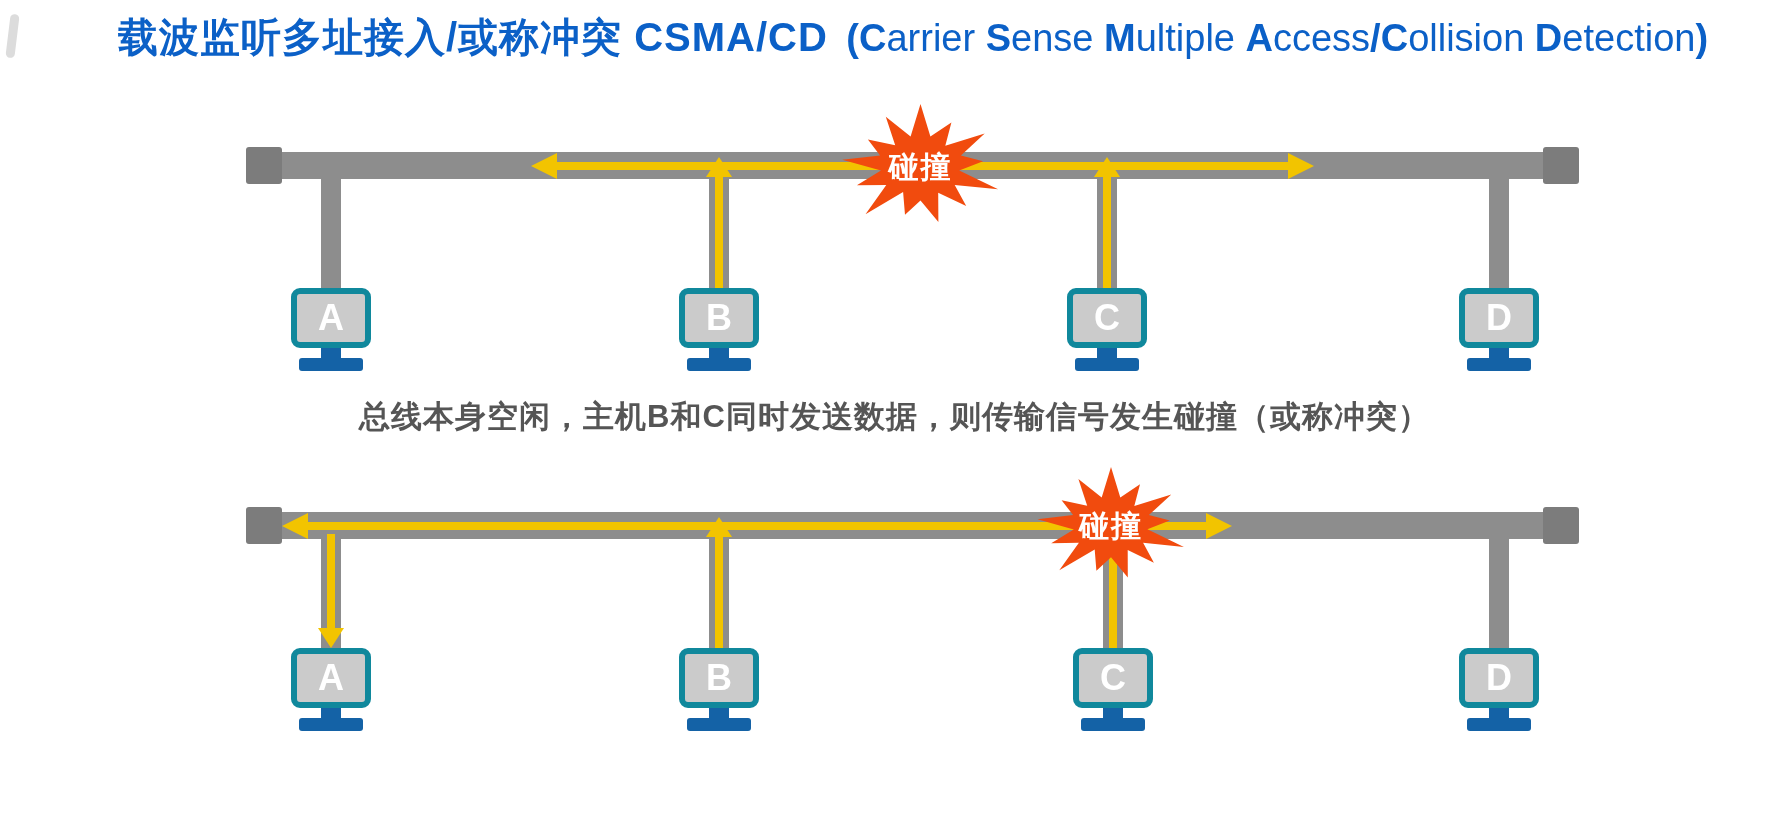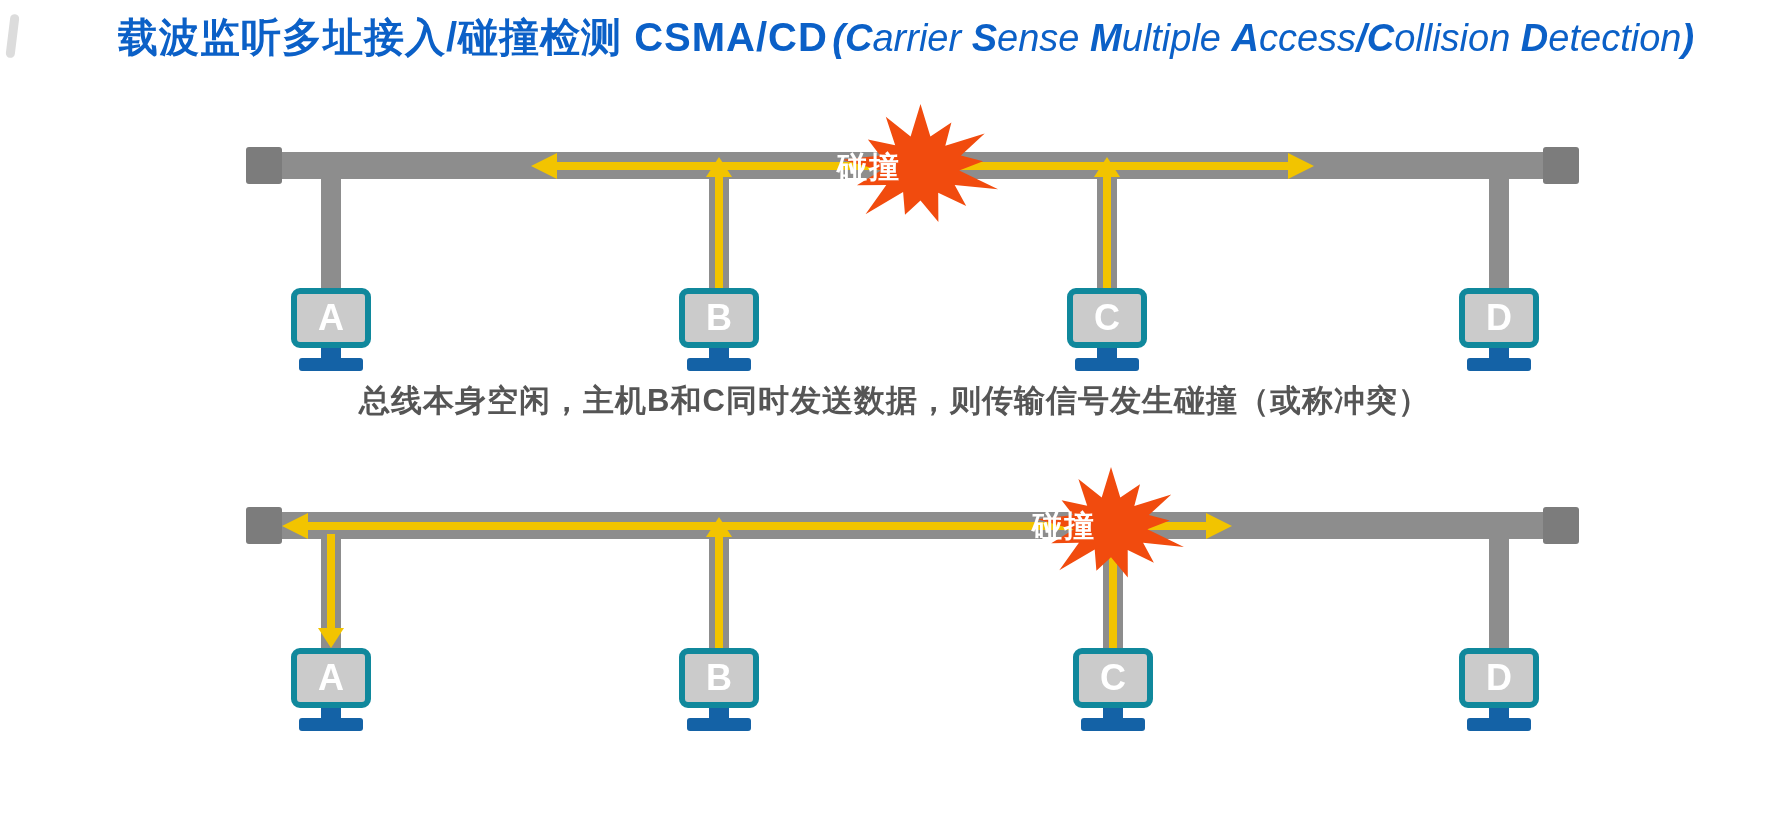--- a/index.html
+++ b/index.html
@@ -16,21 +16,21 @@
     --caption-gray:#555555;
   }
   html,body{margin:0;padding:0;background:#fff;}
   #stage{
     position:relative;width:1789px;height:817px;background:#fff;overflow:hidden;
     font-family:"Liberation Sans","DejaVu Sans",sans-serif;
   }
   
   .title-wrap{position:absolute;left:118px;top:8px;white-space:nowrap;line-height:58px;}
   .title-main{font-size:40px;font-weight:900;color:var(--title-blue);letter-spacing:1px;}
-  .title-sub{font-size:38px;font-weight:400;color:var(--title-blue);margin-left:0;font-style:italic;}
+  .title-sub{font-size:38px;font-weight:400;color:var(--title-blue);margin-left:14px;}
   .title-sub b{font-weight:800;}
   .corner-mark{position:absolute;left:8px;top:14px;width:9px;height:44px;background:#dcdcdc;border-radius:5px;transform:rotate(7deg);}
   
   .bus{position:absolute;height:27px;background:var(--bus-gray);z-index:2;}
   .term{position:absolute;width:36px;height:37px;background:var(--terminator-gray);border-radius:3px;z-index:2;}
   .drop{position:absolute;width:20px;background:var(--bus-gray);z-index:2;}
   
   .sig-h{position:absolute;height:8px;background:var(--signal-yellow);z-index:3;}
   .sig-v{position:absolute;width:8px;background:var(--signal-yellow);z-index:3;}
   .arrow{position:absolute;width:0;height:0;z-index:3;}
@@ -39,35 +39,35 @@
   .arrow.up   {border-left:13px solid transparent;border-right:13px solid transparent;border-bottom:20px solid var(--signal-yellow);}
   .arrow.down {border-left:13px solid transparent;border-right:13px solid transparent;border-top:20px solid var(--signal-yellow);}
   
   .host{position:absolute;width:80px;z-index:4;}
   .screen{box-sizing:border-box;width:80px;height:60px;border:6px solid var(--monitor-teal);
           border-radius:9px;background:var(--screen-gray);display:flex;align-items:center;justify-content:center;}
   .host-label{font-weight:bold;font-size:36px;color:var(--host-label);line-height:1;}
   .stand-neck{margin:0 auto;width:20px;height:11px;background:var(--stand-blue);}
   .stand-base{margin:-1px auto 0;width:64px;height:13px;background:var(--stand-blue);border-radius:3px;}
   
-  .burst{position:absolute;display:flex;align-items:center;z-index:5;}
+  .burst{position:absolute;display:flex;align-items:center;justify-content:center;z-index:5;}
   .burst svg{position:absolute;left:0;top:0;width:100%;height:100%;}
   .burst-label{position:relative;z-index:1;color:var(--collision-text);font-weight:bold;font-size:30px;letter-spacing:2px;}
   
   .caption{position:absolute;left:0;width:100%;text-align:center;font-size:31px;font-weight:bold;color:var(--caption-gray);letter-spacing:1px;}
 </style>
 </head>
 <body>
 
 <div id="stage">
 
   <div class="corner-mark"></div>
 
   <div class="title-wrap">
-    <span class="title-main">载波监听多址接入/碰撞检测 CSMA/CD</span>
+    <span class="title-main">载波监听多址接入/或称冲突 CSMA/CD</span>
     <span class="title-sub" id="title-sub"><b>(</b><b>C</b>arrier <b>S</b>ense <b>M</b>ultiple <b>A</b>ccess<b>/</b><b>C</b>ollision <b>D</b>etection<b>)</b></span>
   </div>
 
   <div class="bus" style="left:252px;top:152px;width:1325px"></div>
   <div class="term" style="left:246px;top:147px"></div>
   <div class="term" style="left:1543px;top:147px"></div>
 
   <div class="drop" style="left:321px;top:178px;height:112px"></div>
   <div class="drop" style="left:709px;top:178px;height:112px"></div>
   <div class="drop" style="left:1097px;top:178px;height:112px"></div>
@@ -111,21 +111,21 @@
     <div class="stand-base"></div>
   </div>
   <div class="host" style="left:1459px;top:288px">
     <div class="screen">
       <span class="host-label">D</span>
     </div>
     <div class="stand-neck"></div>
     <div class="stand-base"></div>
   </div>
 
-  <div class="caption" style="top:380px">总线本身空闲，主机B和C同时发送数据，则传输信号发生碰撞（或称冲突）</div>
+  <div class="caption" style="top:396px">总线本身空闲，主机B和C同时发送数据，则传输信号发生碰撞（或称冲突）</div>
 
   <div class="bus" style="left:252px;top:512px;width:1325px"></div>
   <div class="term" style="left:246px;top:507px"></div>
   <div class="term" style="left:1543px;top:507px"></div>
 
   <div class="drop" style="left:321px;top:538px;height:112px"></div>
   <div class="drop" style="left:709px;top:538px;height:112px"></div>
   <div class="drop" style="left:1103px;top:538px;height:112px"></div>
   <div class="drop" style="left:1489px;top:538px;height:112px"></div>
 

